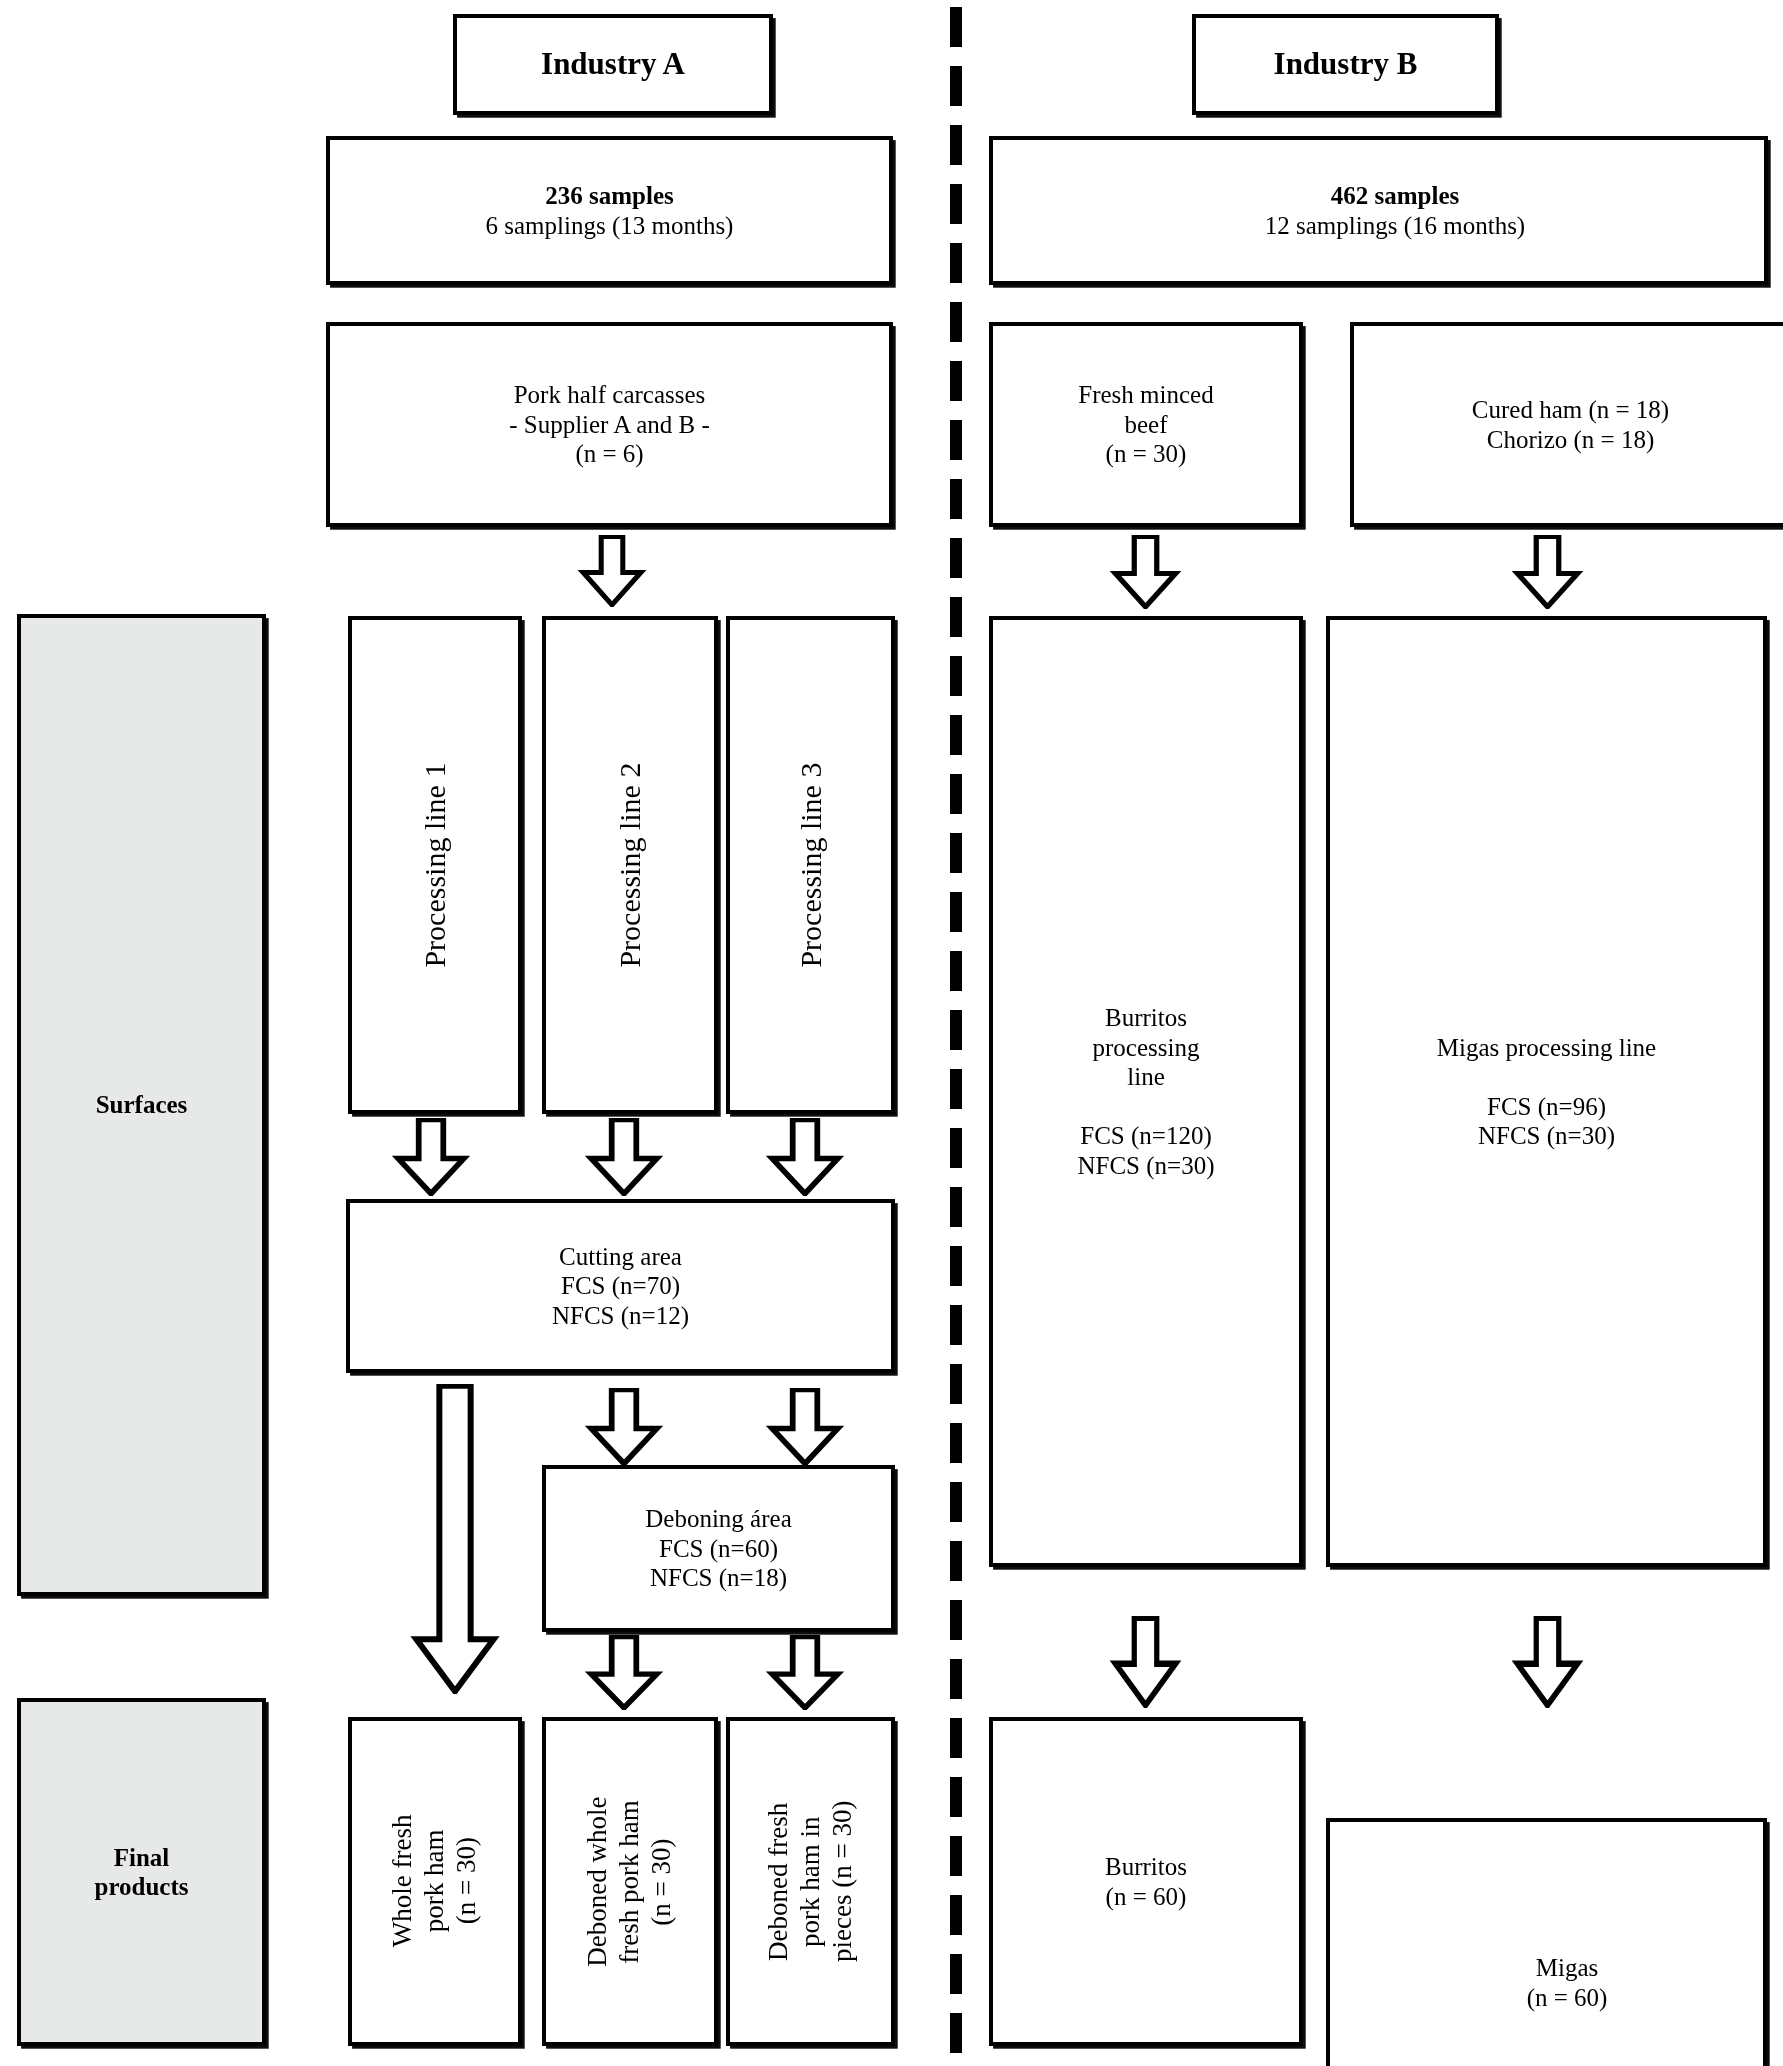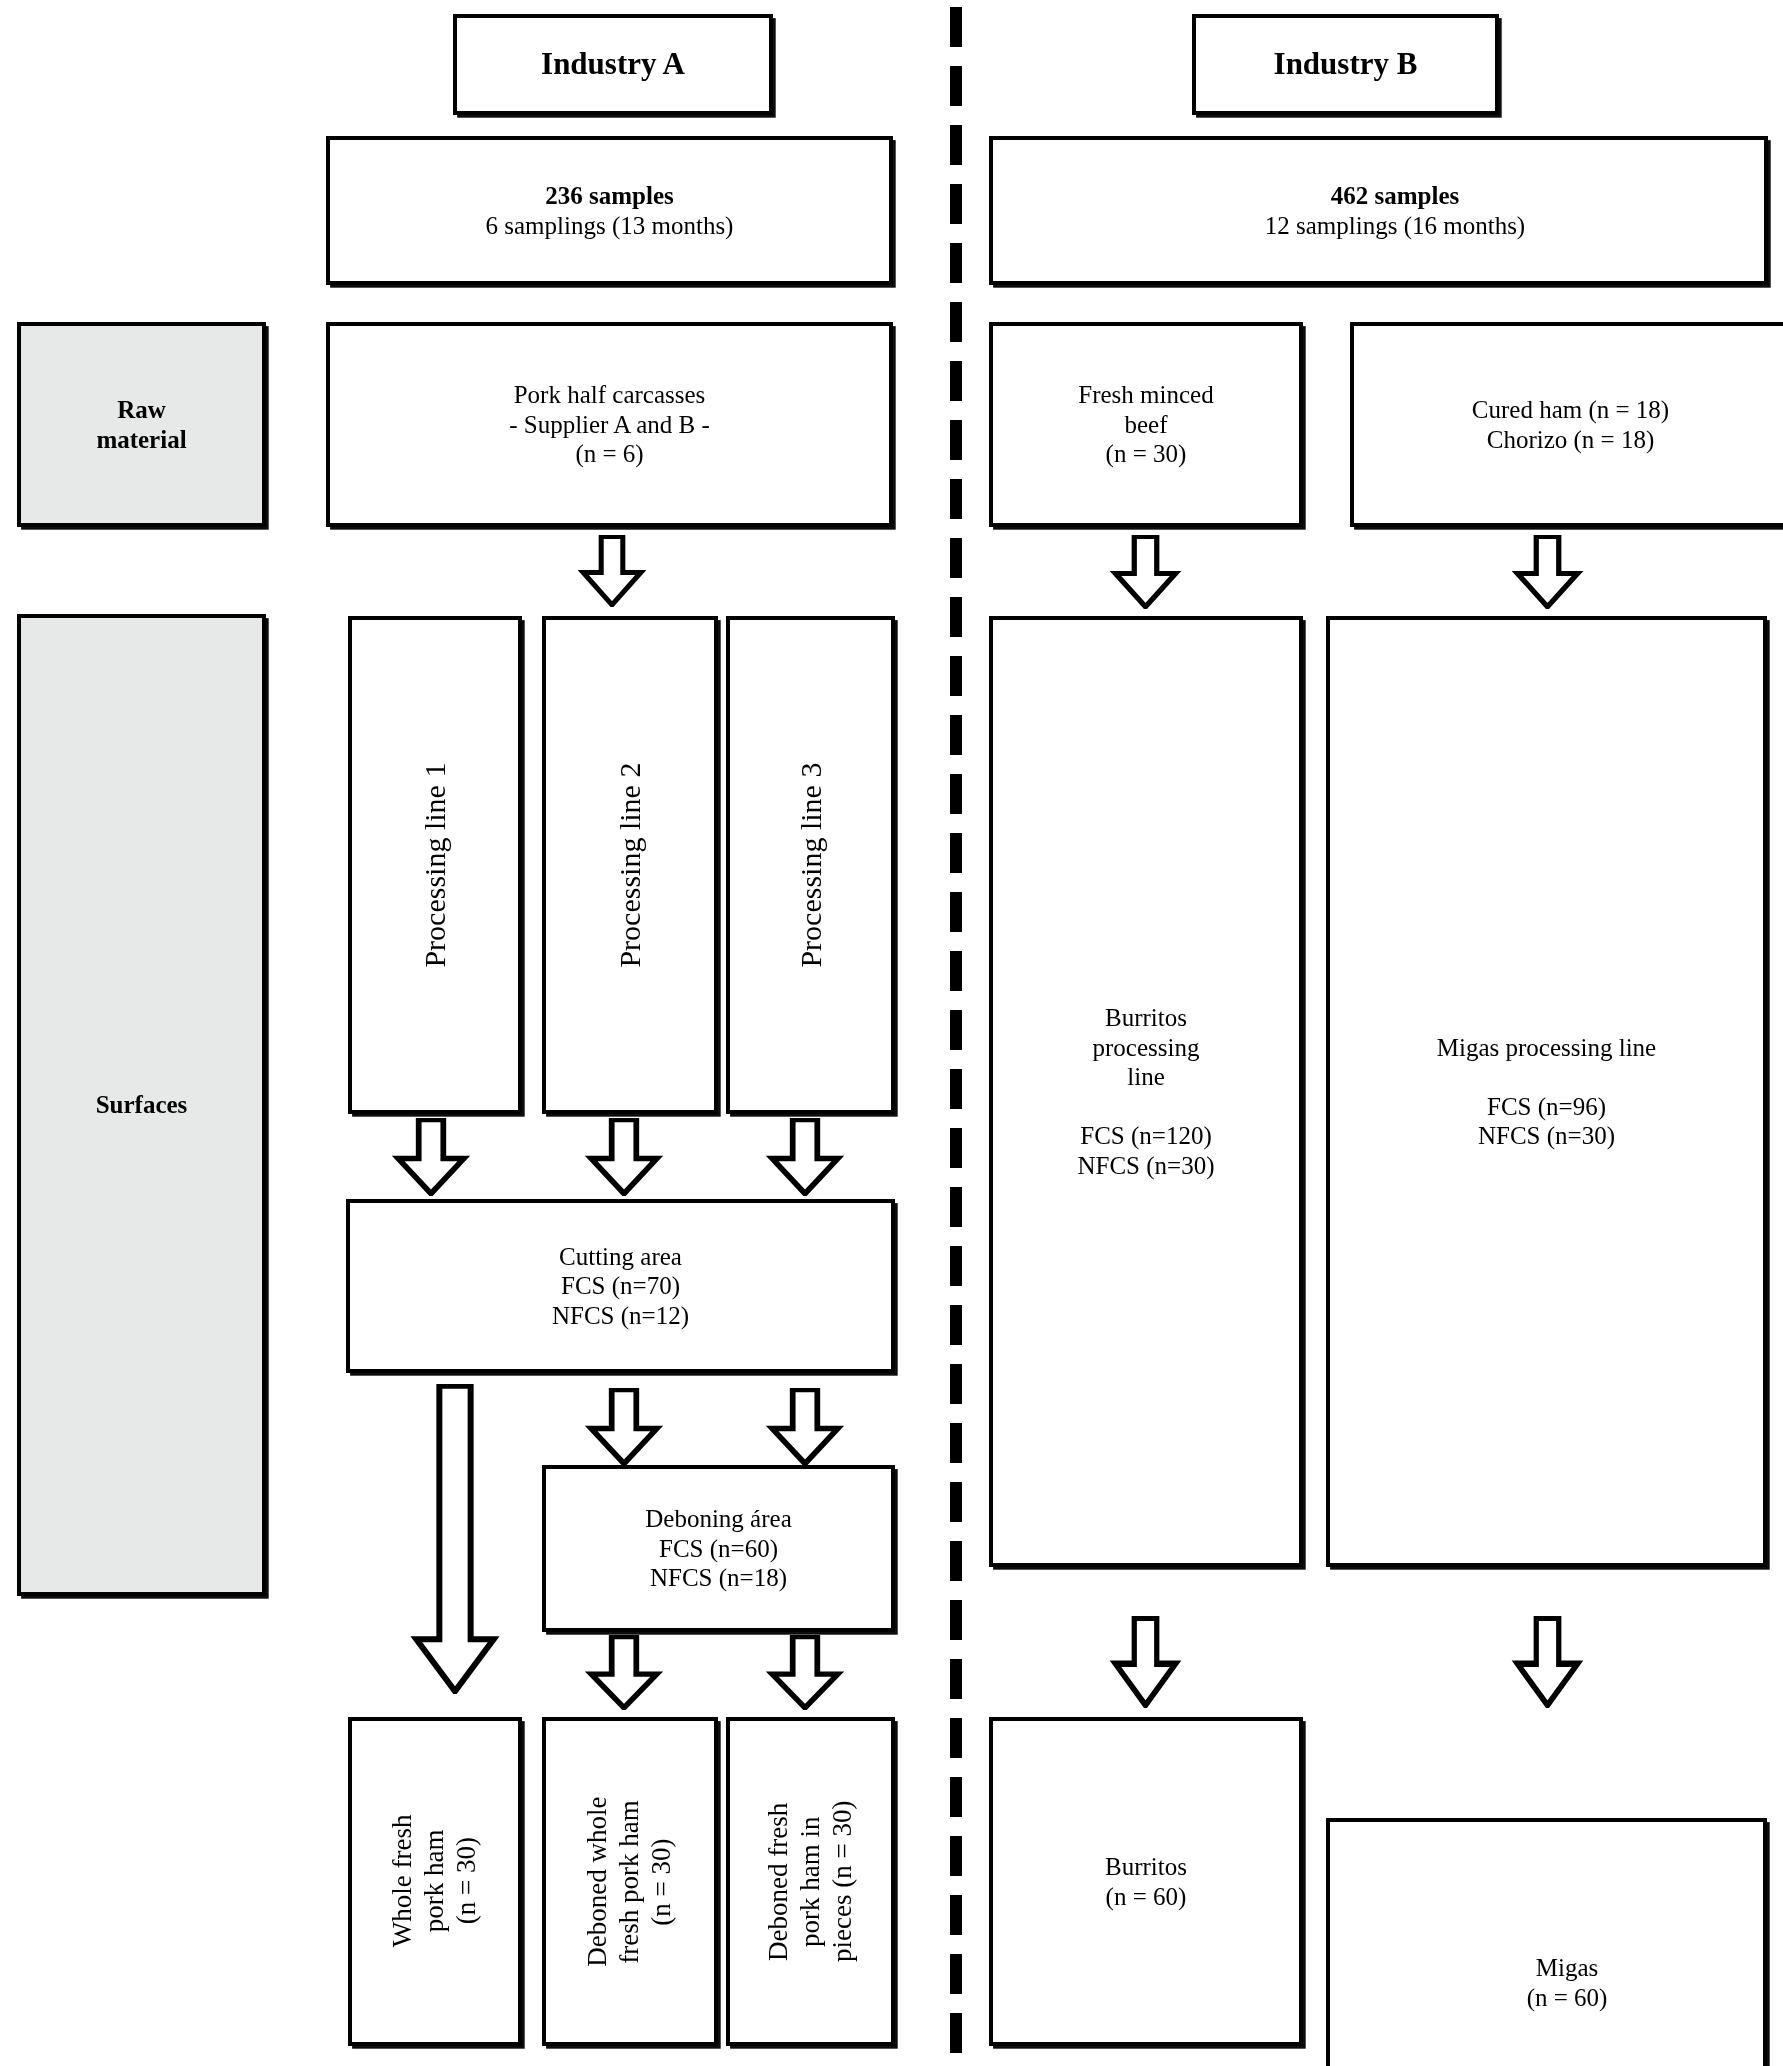--- a/index.html
+++ b/index.html
@@ -81,29 +81,29 @@
   .fs-med     { font-size: 30px; }
   .fs-small   { font-size: 27px; }
 </style>
 </head>
 <body>
 
 <div id="canvas">
 
   <div id="divider"></div>
 
-  <div class="box gray shadowbox fs-big" style="left:17px; top:322px; width:249px; height:205px;">
-    <span class="txt">Raw
-material</span>
-  </div>
 
   <div class="box gray shadowbox fs-big" style="left:17px; top:614px; width:249px; height:982px;">
     <span class="txt">Surfaces</span>
   </div>
 
+  <div class="box gray shadowbox fs-big" style="left:17px; top:1698px; width:249px; height:348px;">
+    <span class="txt">Final
+products</span>
+  </div>
 
   <div class="box shadowbox bold fs-title" style="left:453px; top:13.6px; width:320px; height:101px;">
     <span class="txt">Industry A</span>
   </div>
 
   <div class="box shadowbox fs-big" style="left:326px; top:136px; width:567px; height:149px;">
     <span class="txt"><b>236 samples</b><br><span>6 samplings (13 months)</span></span>
   </div>
 
   <div class="box shadowbox fs-big" style="left:326px; top:322px; width:567px; height:205px;">

